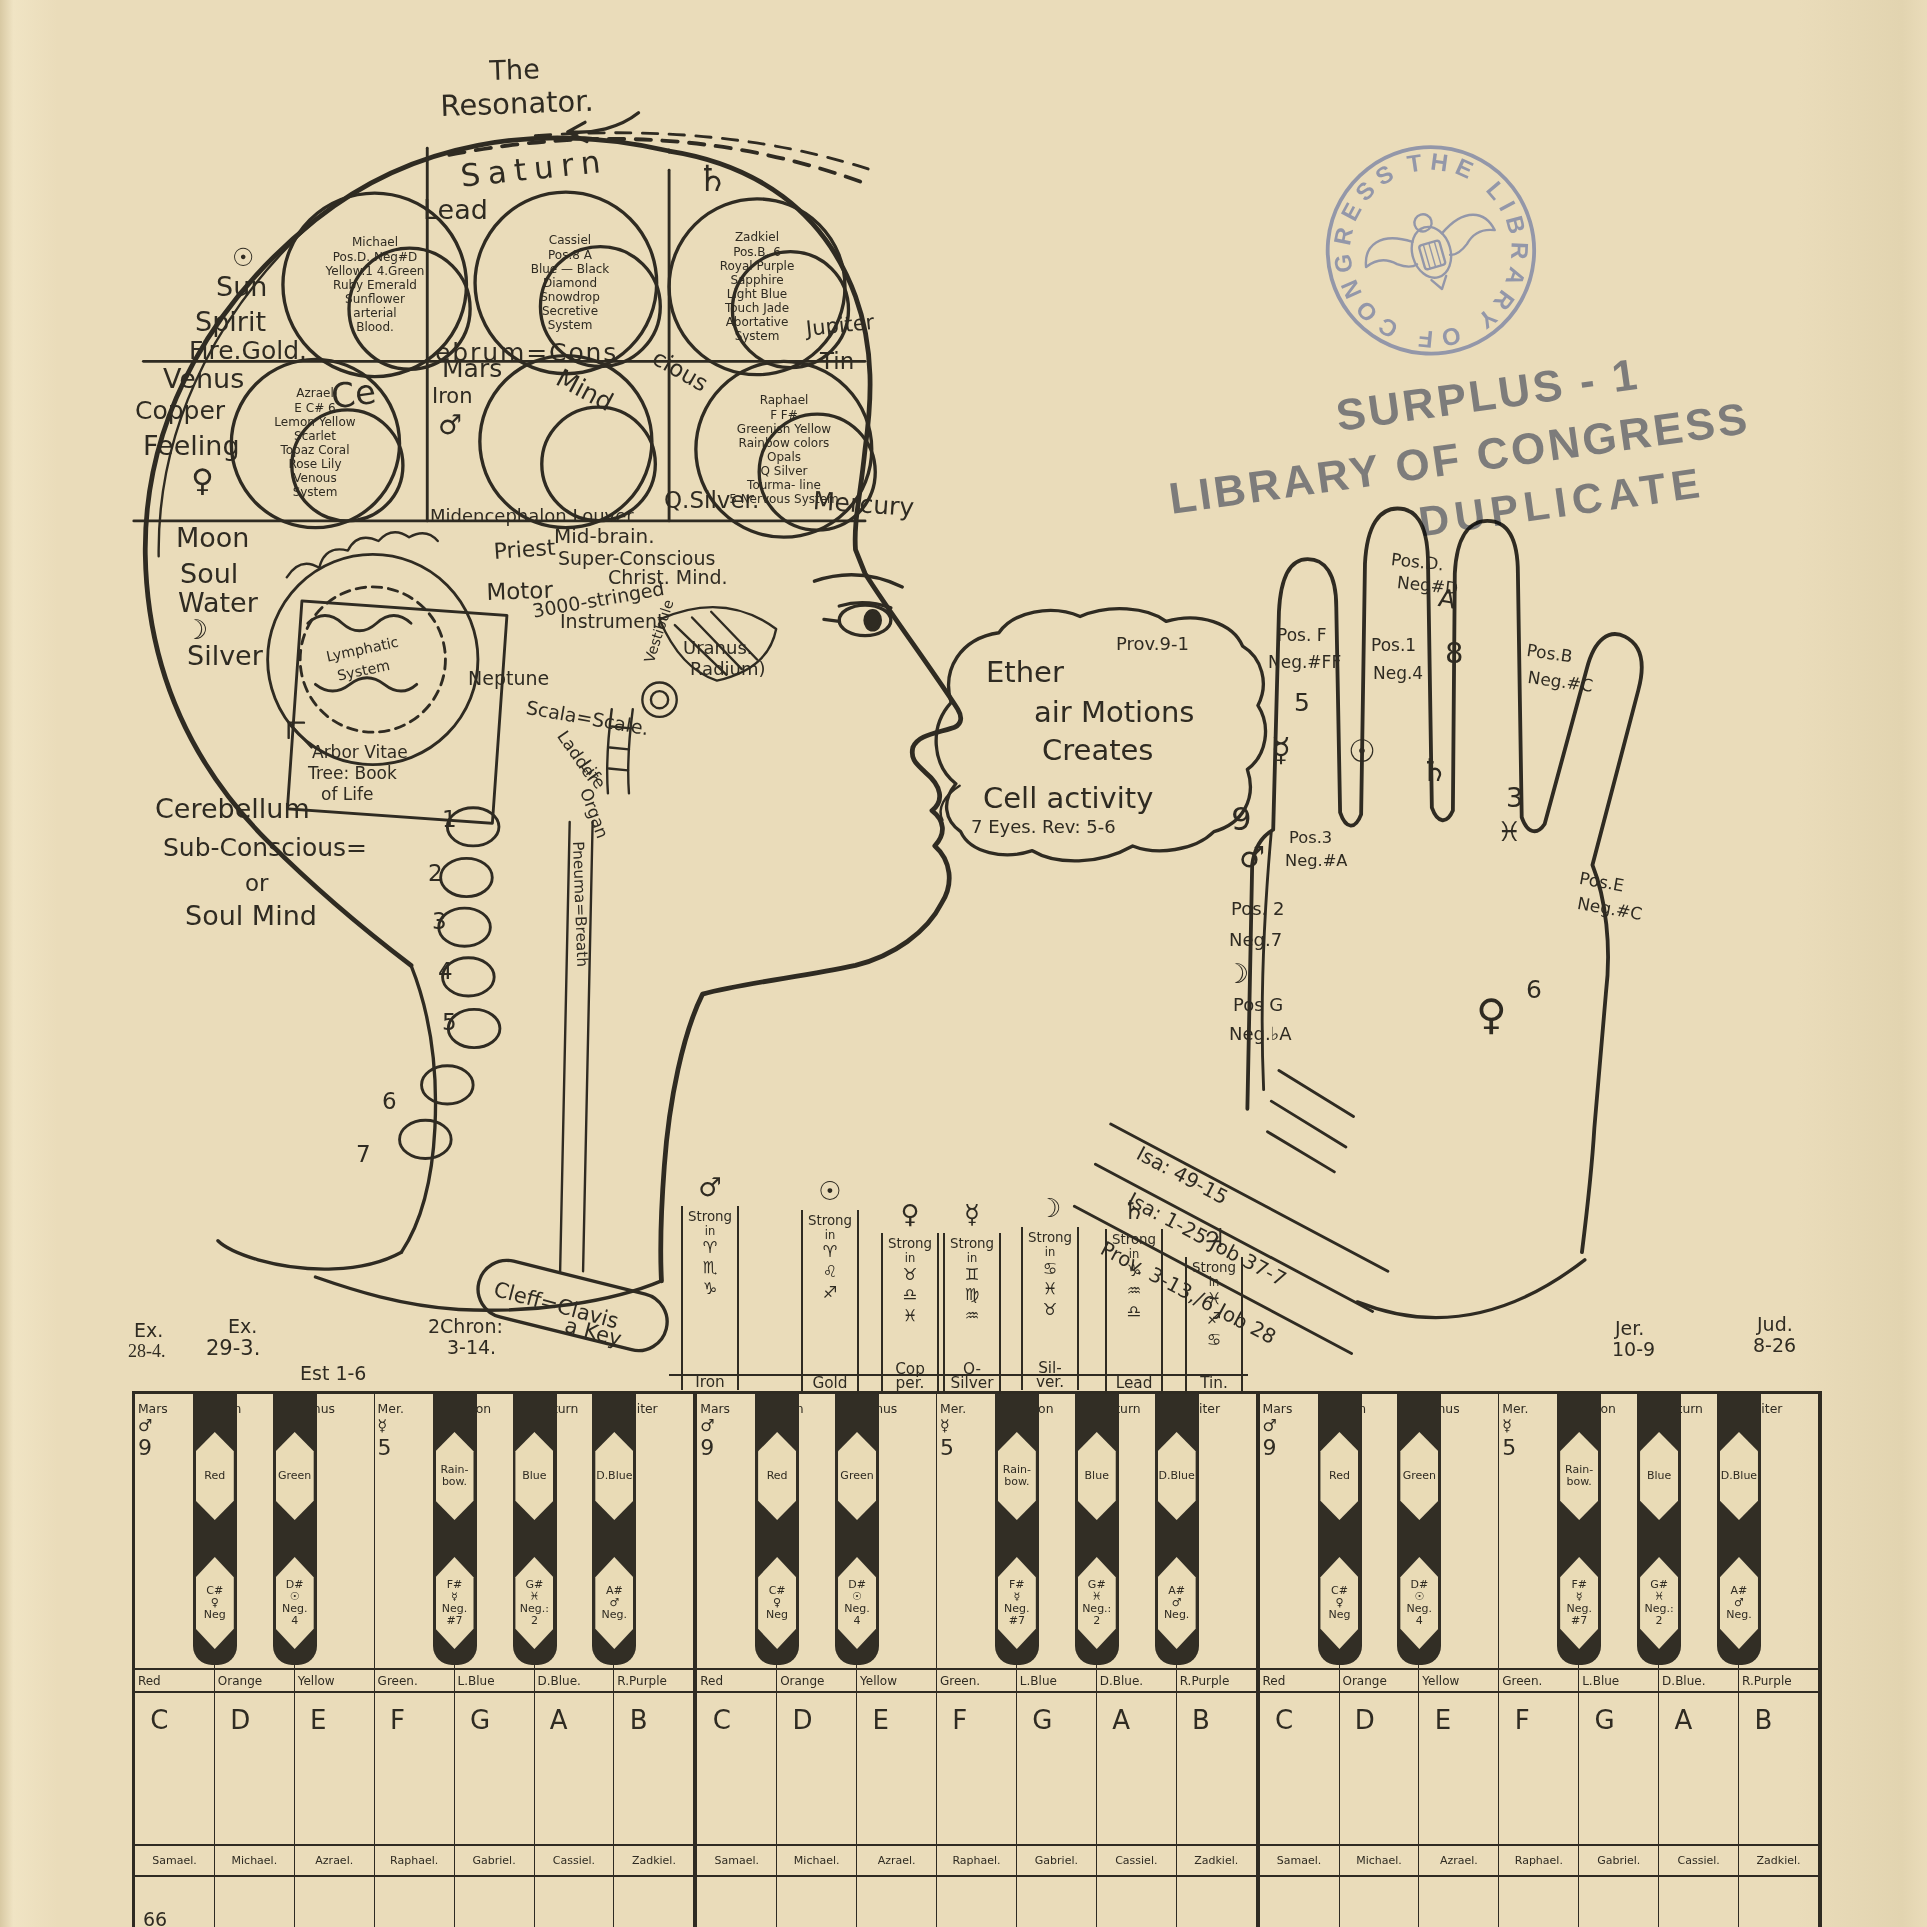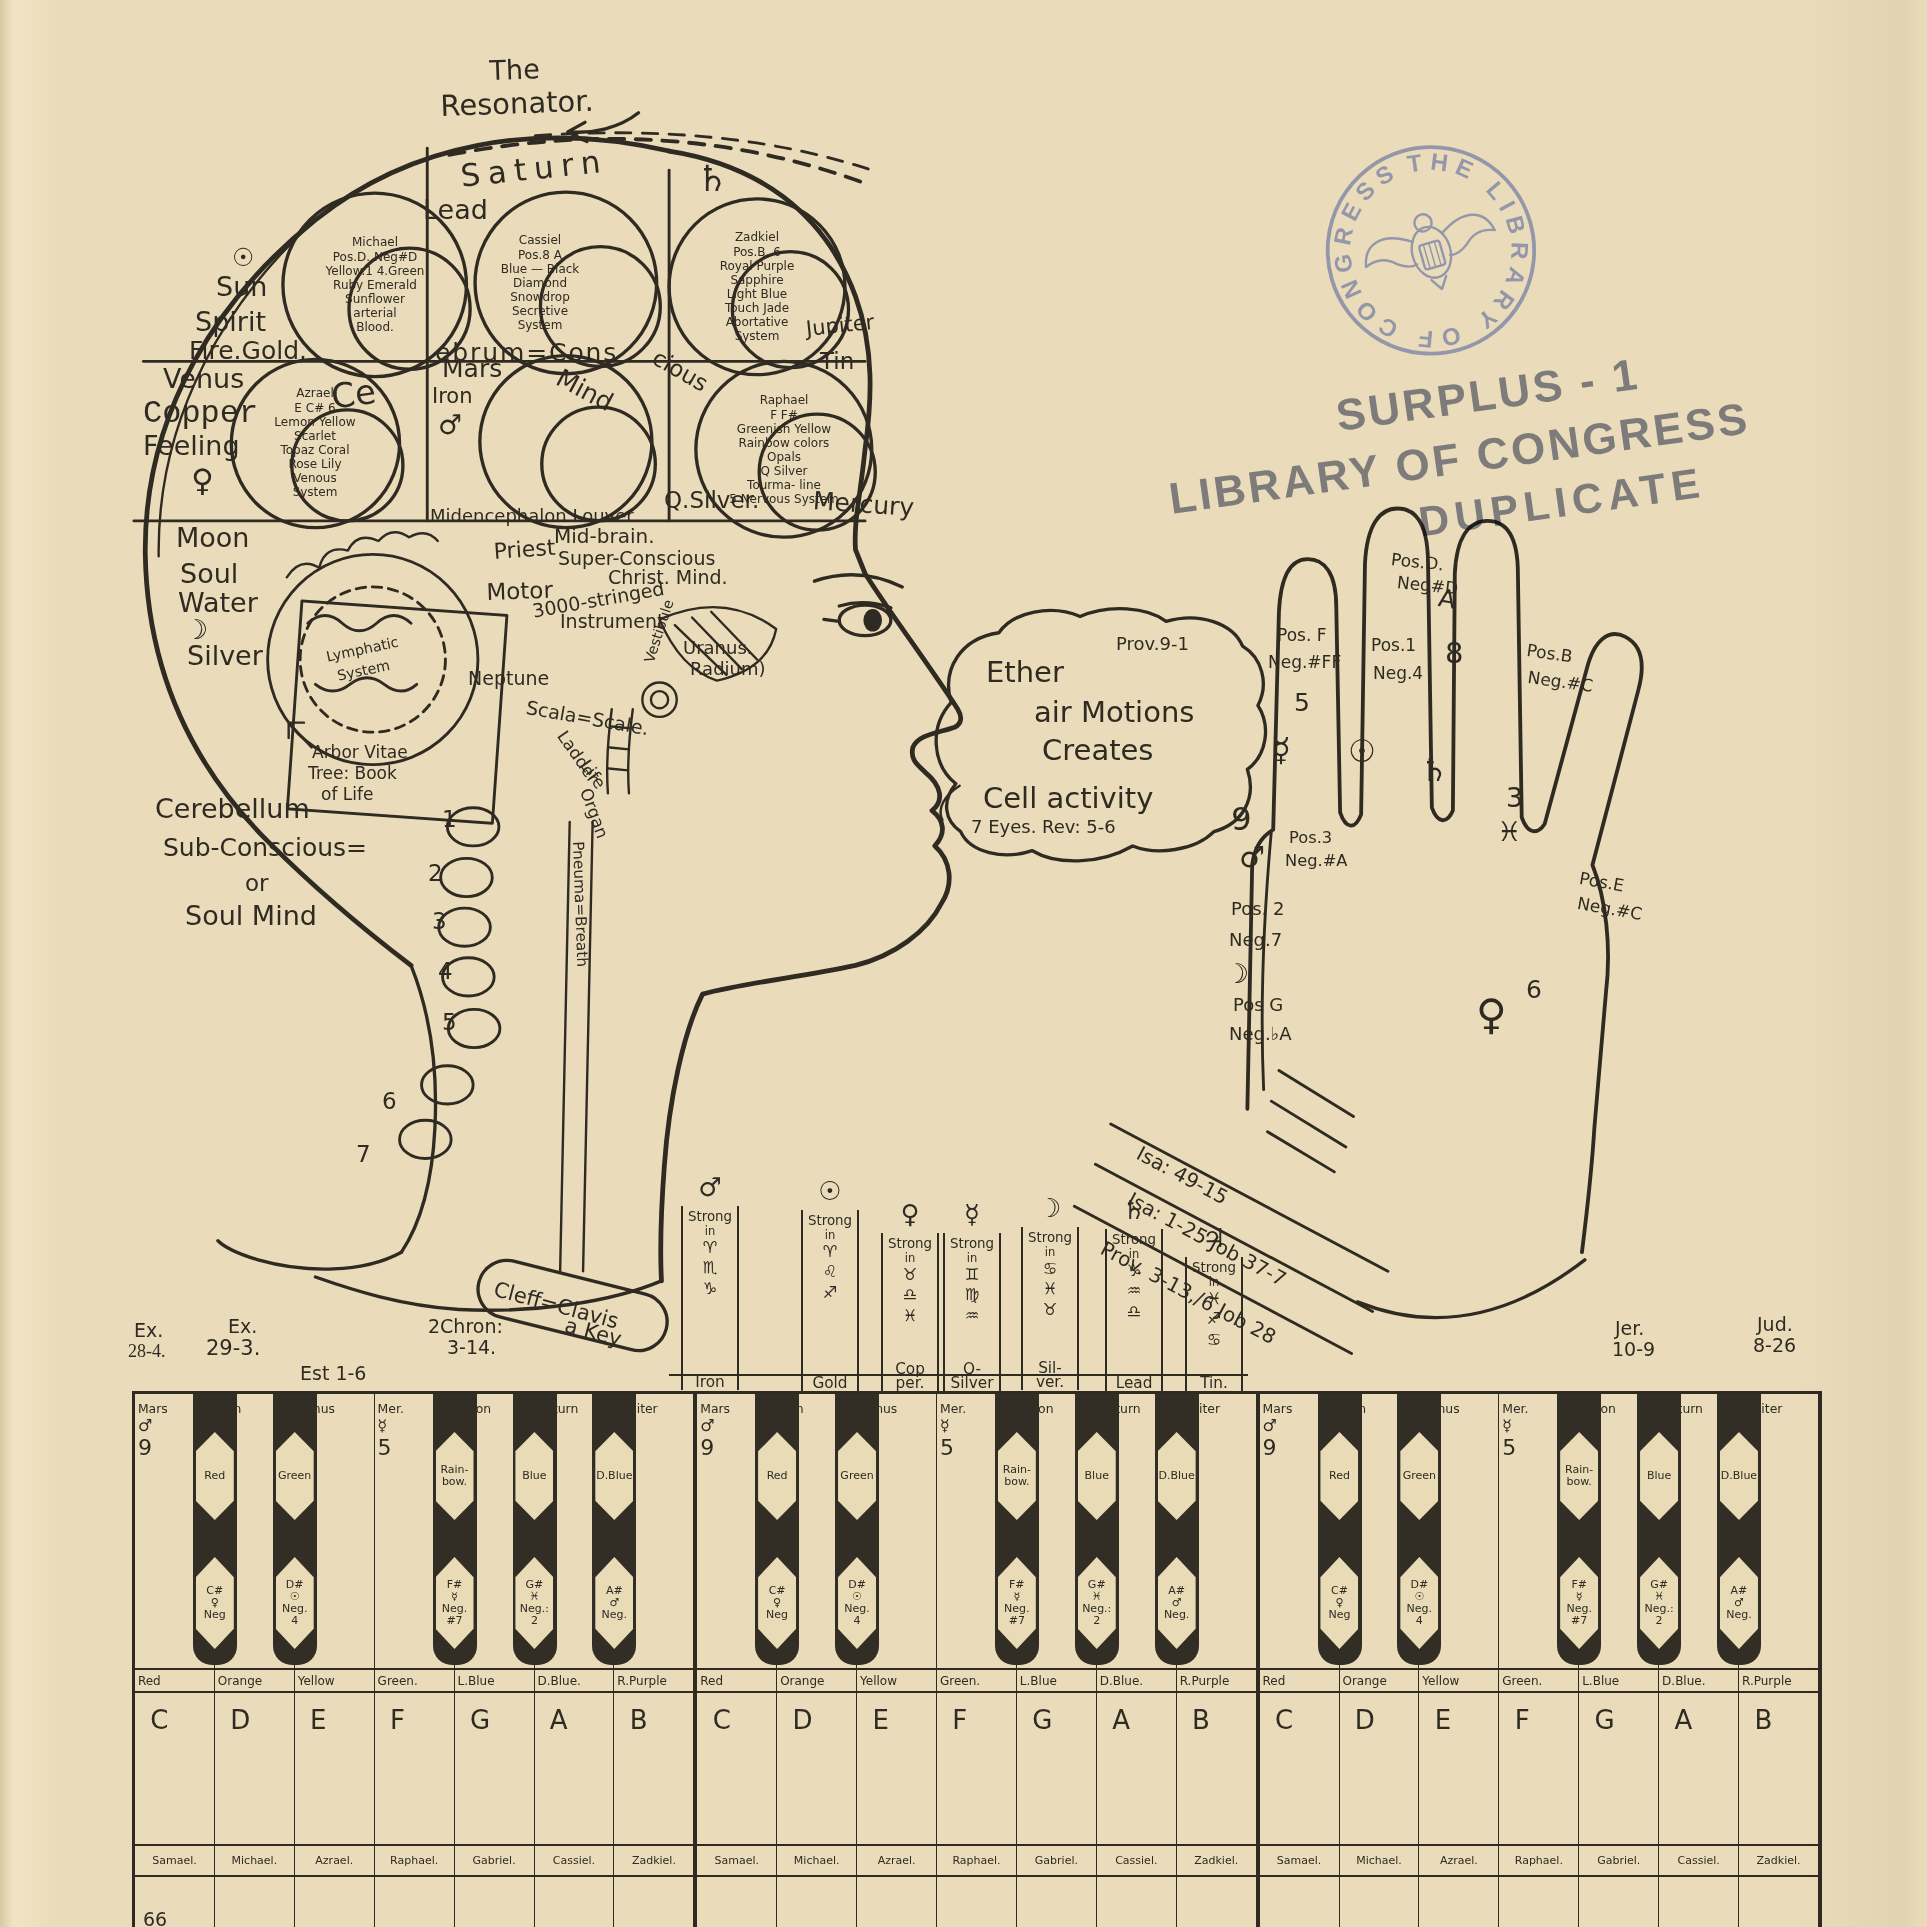--- a/index.html
+++ b/index.html
@@ -193,21 +193,21 @@
       <span class="lbl" style="left: 489px; top: 57px; font-size: 27px; transform: rotate(-2deg);">The</span>
       <span class="lbl" style="left: 440px; top: 92px; font-size: 29px; transform: rotate(-2deg);">Resonator.</span>
       <span class="lbl" style="left: 459px; top: 161px; font-size: 31px; transform: rotate(-6deg); letter-spacing: 7.6px;">Saturn</span>
       <span class="lbl" style="left: 696px; top: 161px; font-size: 36px;">♄</span>
       <span class="lbl" style="left: 423px; top: 196px; font-size: 27px;">Lead</span>
       <span class="lbl" style="left: 232px; top: 245px; font-size: 25px;">☉</span>
       <span class="lbl" style="left: 216px; top: 273px; font-size: 27px;">Sun</span>
       <span class="lbl" style="left: 195px; top: 308px; font-size: 27px;">Spirit</span>
       <span class="lbl" style="left: 189px; top: 338px; font-size: 25px;">Fire.Gold.</span>
       <span class="lbl" style="left: 163px; top: 365px; font-size: 27px;">Venus</span>
-      <span class="lbl" style="left: 143px; top: 398px; font-size: 32px; font-family: Liberation Mono, monospace;">Copper</span>
+      <span class="lbl" style="left: 135px; top: 398px; font-size: 25px;">Copper</span>
       <span class="lbl" style="left: 143px; top: 432px; font-size: 27px;">Feeling</span>
       <span class="lbl" style="left: 191px; top: 465px; font-size: 31px;">♀</span>
       <span class="lbl" style="left: 176px; top: 524px; font-size: 27px;">Moon</span>
       <span class="lbl" style="left: 180px; top: 560px; font-size: 27px;">Soul</span>
       <span class="lbl" style="left: 178px; top: 589px; font-size: 27px;">Water</span>
       <span class="lbl" style="left: 184px; top: 616px; font-size: 27px;">☽</span>
       <span class="lbl" style="left: 187px; top: 642px; font-size: 27px;">Silver</span>
       <span class="lbl" style="left: 329px; top: 380px; font-size: 34px; transform: rotate(-8deg);">Ce</span>
       <span class="lbl" style="left: 435px; top: 340px; font-size: 25px; letter-spacing: 1.9px;">ebrum=Cons</span>
       <span class="lbl" style="left: 660px; top: 346px; font-size: 23px; transform: rotate(30deg);">cious</span>
@@ -306,21 +306,21 @@
       <span class="lbl" style="left: 143px; top: 1910px; font-size: 19px;">66</span>
       <div class="circle-box" style="left: 283px; top: 193px; width: 184px; height: 184px;">
         <div>Michael</div>
         <div>Pos.D. Neg#D</div>
         <div>Yellow.1   4.Green</div>
         <div>Ruby  Emerald</div>
         <div>Sunflower</div>
         <div>arterial</div>
         <div>Blood.</div>
       </div>
-      <div class="circle-box" style="left: 449px; top: 192px; width: 182px; height: 182px; justify-content: center;">
+      <div class="circle-box" style="left: 479px; top: 192px; width: 182px; height: 182px; justify-content: center;">
         <div>Cassiel</div>
         <div>Pos.8   A</div>
         <div>Blue — Black</div>
         <div>Diamond</div>
         <div>Snowdrop</div>
         <div>Secretive</div>
         <div>System</div>
       </div>
       <div class="circle-box" style="left: 669px; top: 199px; width: 176px; height: 176px;">
         <div>Zadkiel</div>

